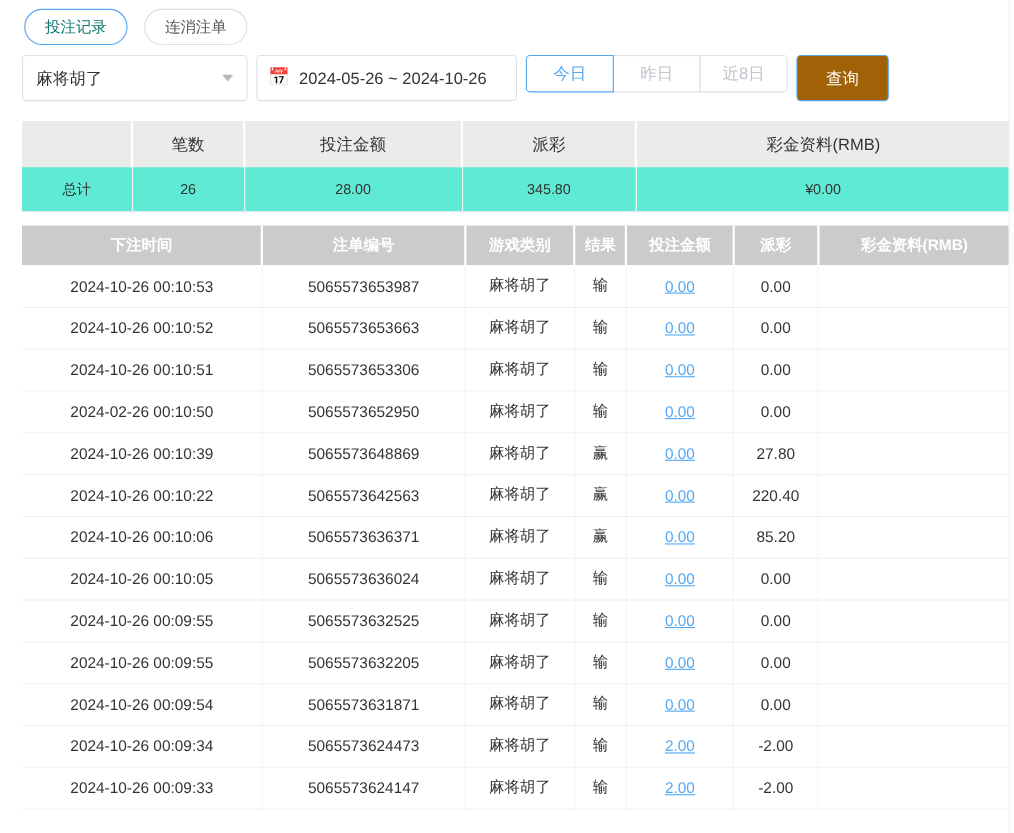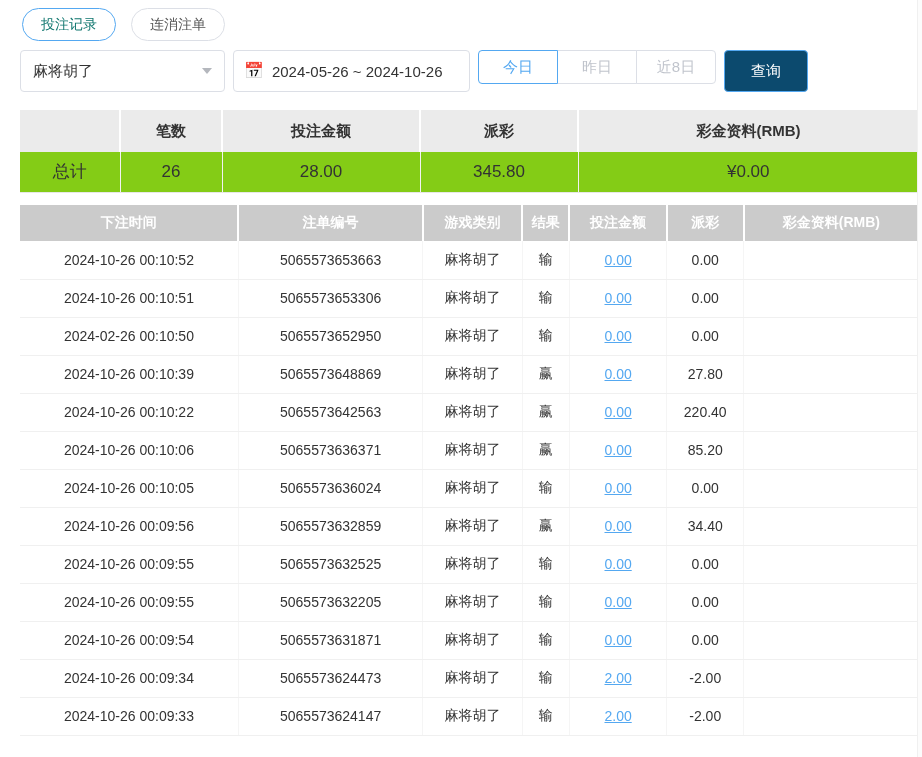--- a/index.html
+++ b/index.html
@@ -38,33 +38,33 @@
   .quick-btn {
     width: 80px; height: 34px; background: #fff; border: 1px solid #dcdfe6;
     font-size: 15px; color: #c0c4cc; cursor: pointer; margin-left: -1px;
     display: inline-flex; align-items: center; justify-content: center;
     font-family: inherit; position: relative;
   }
   .quick-btn:first-child { border-radius: 4px 0 0 4px; margin-left: 0; }
   .quick-btn:last-child { border-radius: 0 4px 4px 0; }
   .quick-btn.active { border-color: #54a8f1; color: #54a8f1; z-index: 1; }
   .query-btn {
-    margin-left: 8px; width: 84px; height: 42px; background: #0c4a6e; border: 1px solid #54a8f1;
+    margin-left: 8px; width: 84px; height: 42px; background: #a16207; border: 1px solid #54a8f1;
     border-radius: 4px; color: #fff; font-size: 15px; cursor: pointer; font-family: inherit;
   }
 
   
   .summary { position: absolute; top: 110px; left: 20px; width: 898px; border-collapse: collapse; table-layout: fixed; }
   .summary th {
-    height: 42px; background: #ebebeb; font-weight: bold; font-size: 15px; color: #333;
+    height: 42px; background: #ebebeb; font-weight: normal; font-size: 15px; color: #333;
     border-right: 2px solid #fff; text-align: center;
   }
   .summary th:last-child { border-right: none; }
   .summary td {
-    height: 40px; font-size: 17px; color: #333; text-align: center; background: #84cc16;
+    height: 40px; font-size: 13px; color: #333; text-align: center; background: #5eead4;
     border-right: 1px solid #f2f2f2; border-bottom: 1px solid #e7e7e7;
   }
   .summary td:last-child { border-right: none; }
   .s1 { width: 100px; } .s2 { width: 102px; } .s3 { width: 198px; } .s4 { width: 158px; } .s5 { width: 340px; }
 
   
   .bet-table { position: absolute; top: 205px; left: 20px; width: 898px; border-collapse: collapse; table-layout: fixed; }
   .bet-table th {
     height: 36px; background: #cbcbcb; color: #fff; font-size: 14px; font-weight: bold;
     text-align: center; border-right: 2px solid #fff;
@@ -144,20 +144,29 @@
         <th class="c1">下注时间</th>
         <th class="c2">注单编号</th>
         <th class="c3">游戏类别</th>
         <th class="c4">结果</th>
         <th class="c5">投注金额</th>
         <th class="c6">派彩</th>
         <th class="c7">彩金资料(RMB)</th>
       </tr>
     </thead>
     <tbody>
+    <tr>
+      <td>2024-10-26 00:10:53</td>
+      <td>5065573653987</td>
+      <td>麻将胡了</td>
+      <td>输</td>
+      <td><span class="bet-link">0.00</span></td>
+      <td>0.00</td>
+      <td></td>
+    </tr>
 
     <tr>
       <td>2024-10-26 00:10:52</td>
       <td>5065573653663</td>
       <td>麻将胡了</td>
       <td>输</td>
       <td><span class="bet-link">0.00</span></td>
       <td>0.00</td>
       <td></td>
     </tr>
@@ -215,29 +224,20 @@
     <tr>
       <td>2024-10-26 00:10:05</td>
       <td>5065573636024</td>
       <td>麻将胡了</td>
       <td>输</td>
       <td><span class="bet-link">0.00</span></td>
       <td>0.00</td>
       <td></td>
     </tr>
 
-    <tr>
-      <td>2024-10-26 00:09:56</td>
-      <td>5065573632859</td>
-      <td>麻将胡了</td>
-      <td>赢</td>
-      <td><span class="bet-link">0.00</span></td>
-      <td>34.40</td>
-      <td></td>
-    </tr>
 
     <tr>
       <td>2024-10-26 00:09:55</td>
       <td>5065573632525</td>
       <td>麻将胡了</td>
       <td>输</td>
       <td><span class="bet-link">0.00</span></td>
       <td>0.00</td>
       <td></td>
     </tr>

